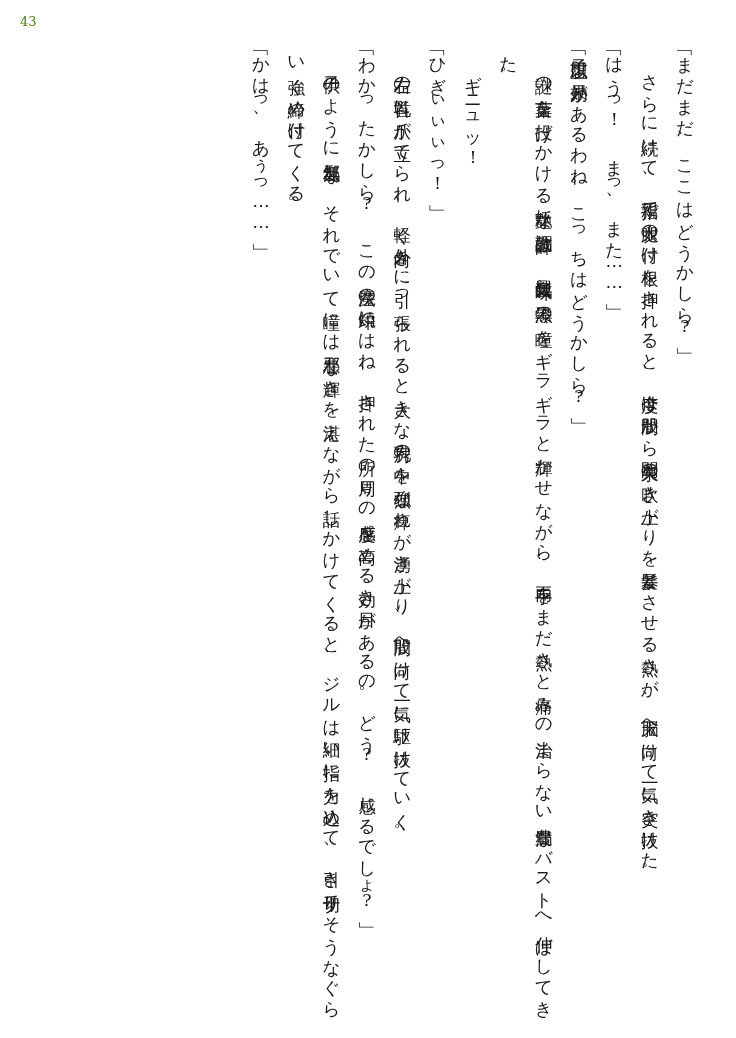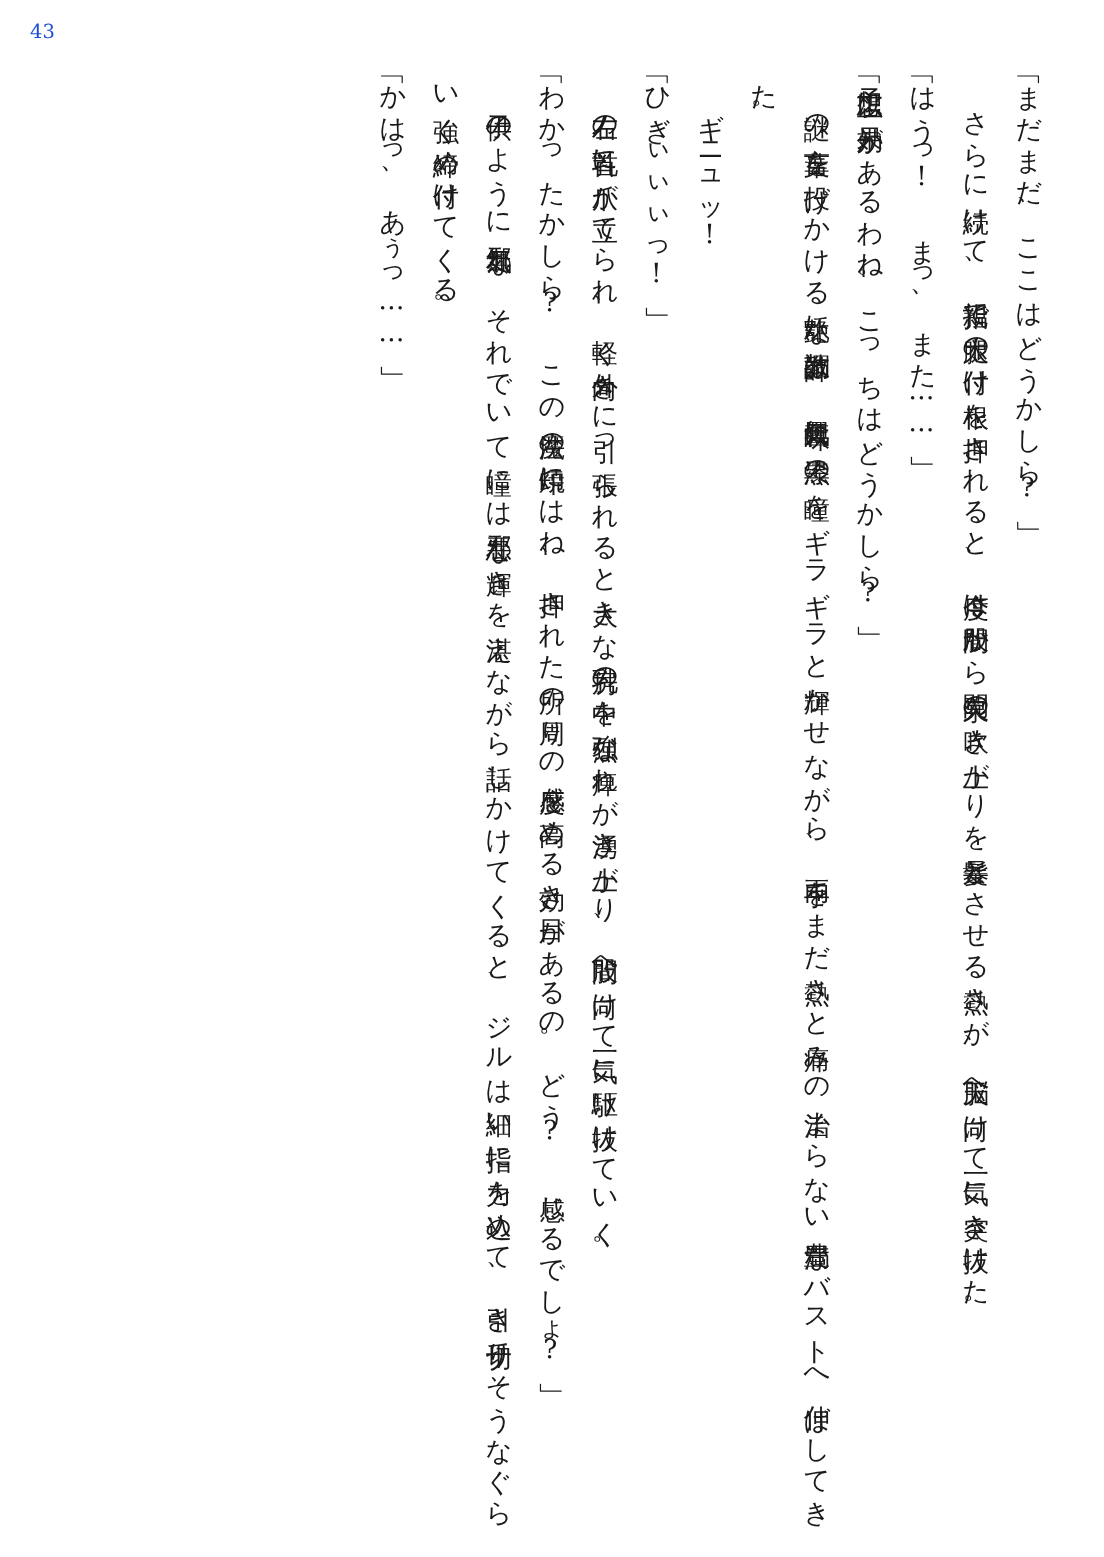--- a/index.html
+++ b/index.html
@@ -19,21 +19,21 @@
     width: 736px;
     height: 1038px;
     background: #ffffff;
     box-sizing: border-box;
   }
   .page-number {
     position: absolute;
     top: 14px;
     left: 20px;
     font-size: 13px;
-    color: #1d4ed8;
+    color: #4d7c0f;
     font-family: "DejaVu Serif", "Liberation Serif", serif;
     letter-spacing: 0;
   }
   .text-body {
     position: absolute;
     top: 44px;
     right: 34px;
     bottom: 28px;
     left: 50px;
     writing-mode: vertical-rl;

